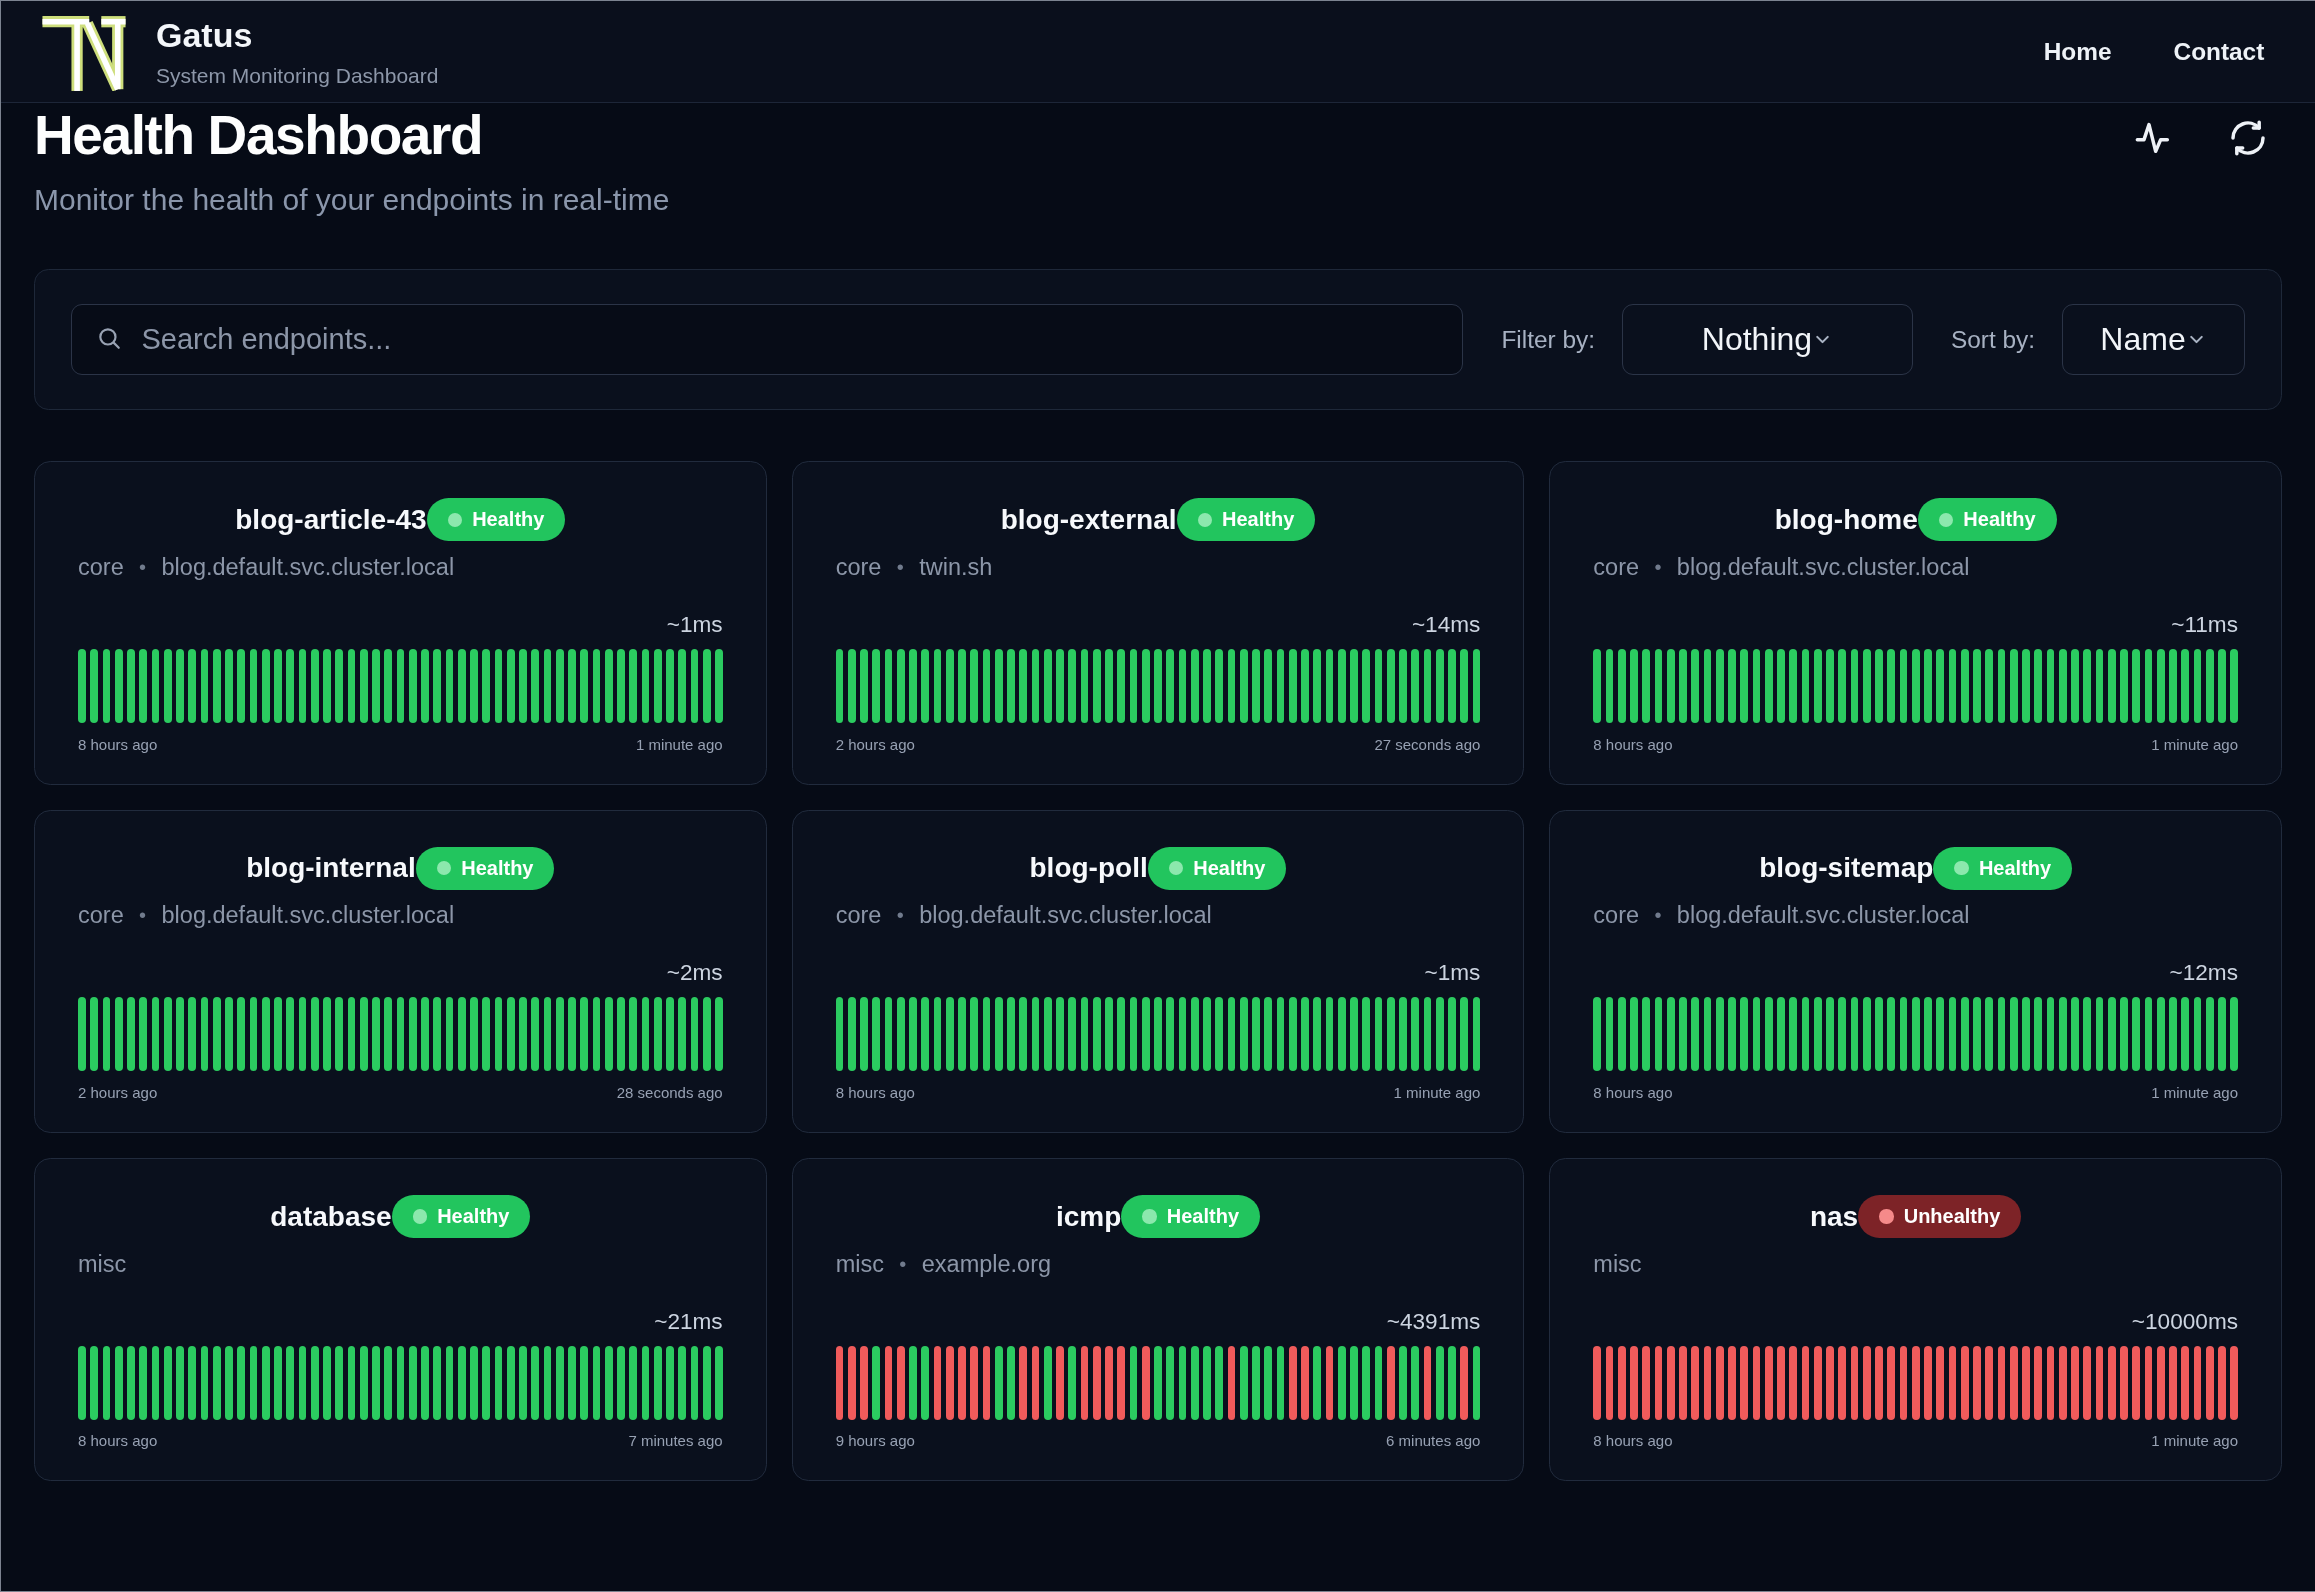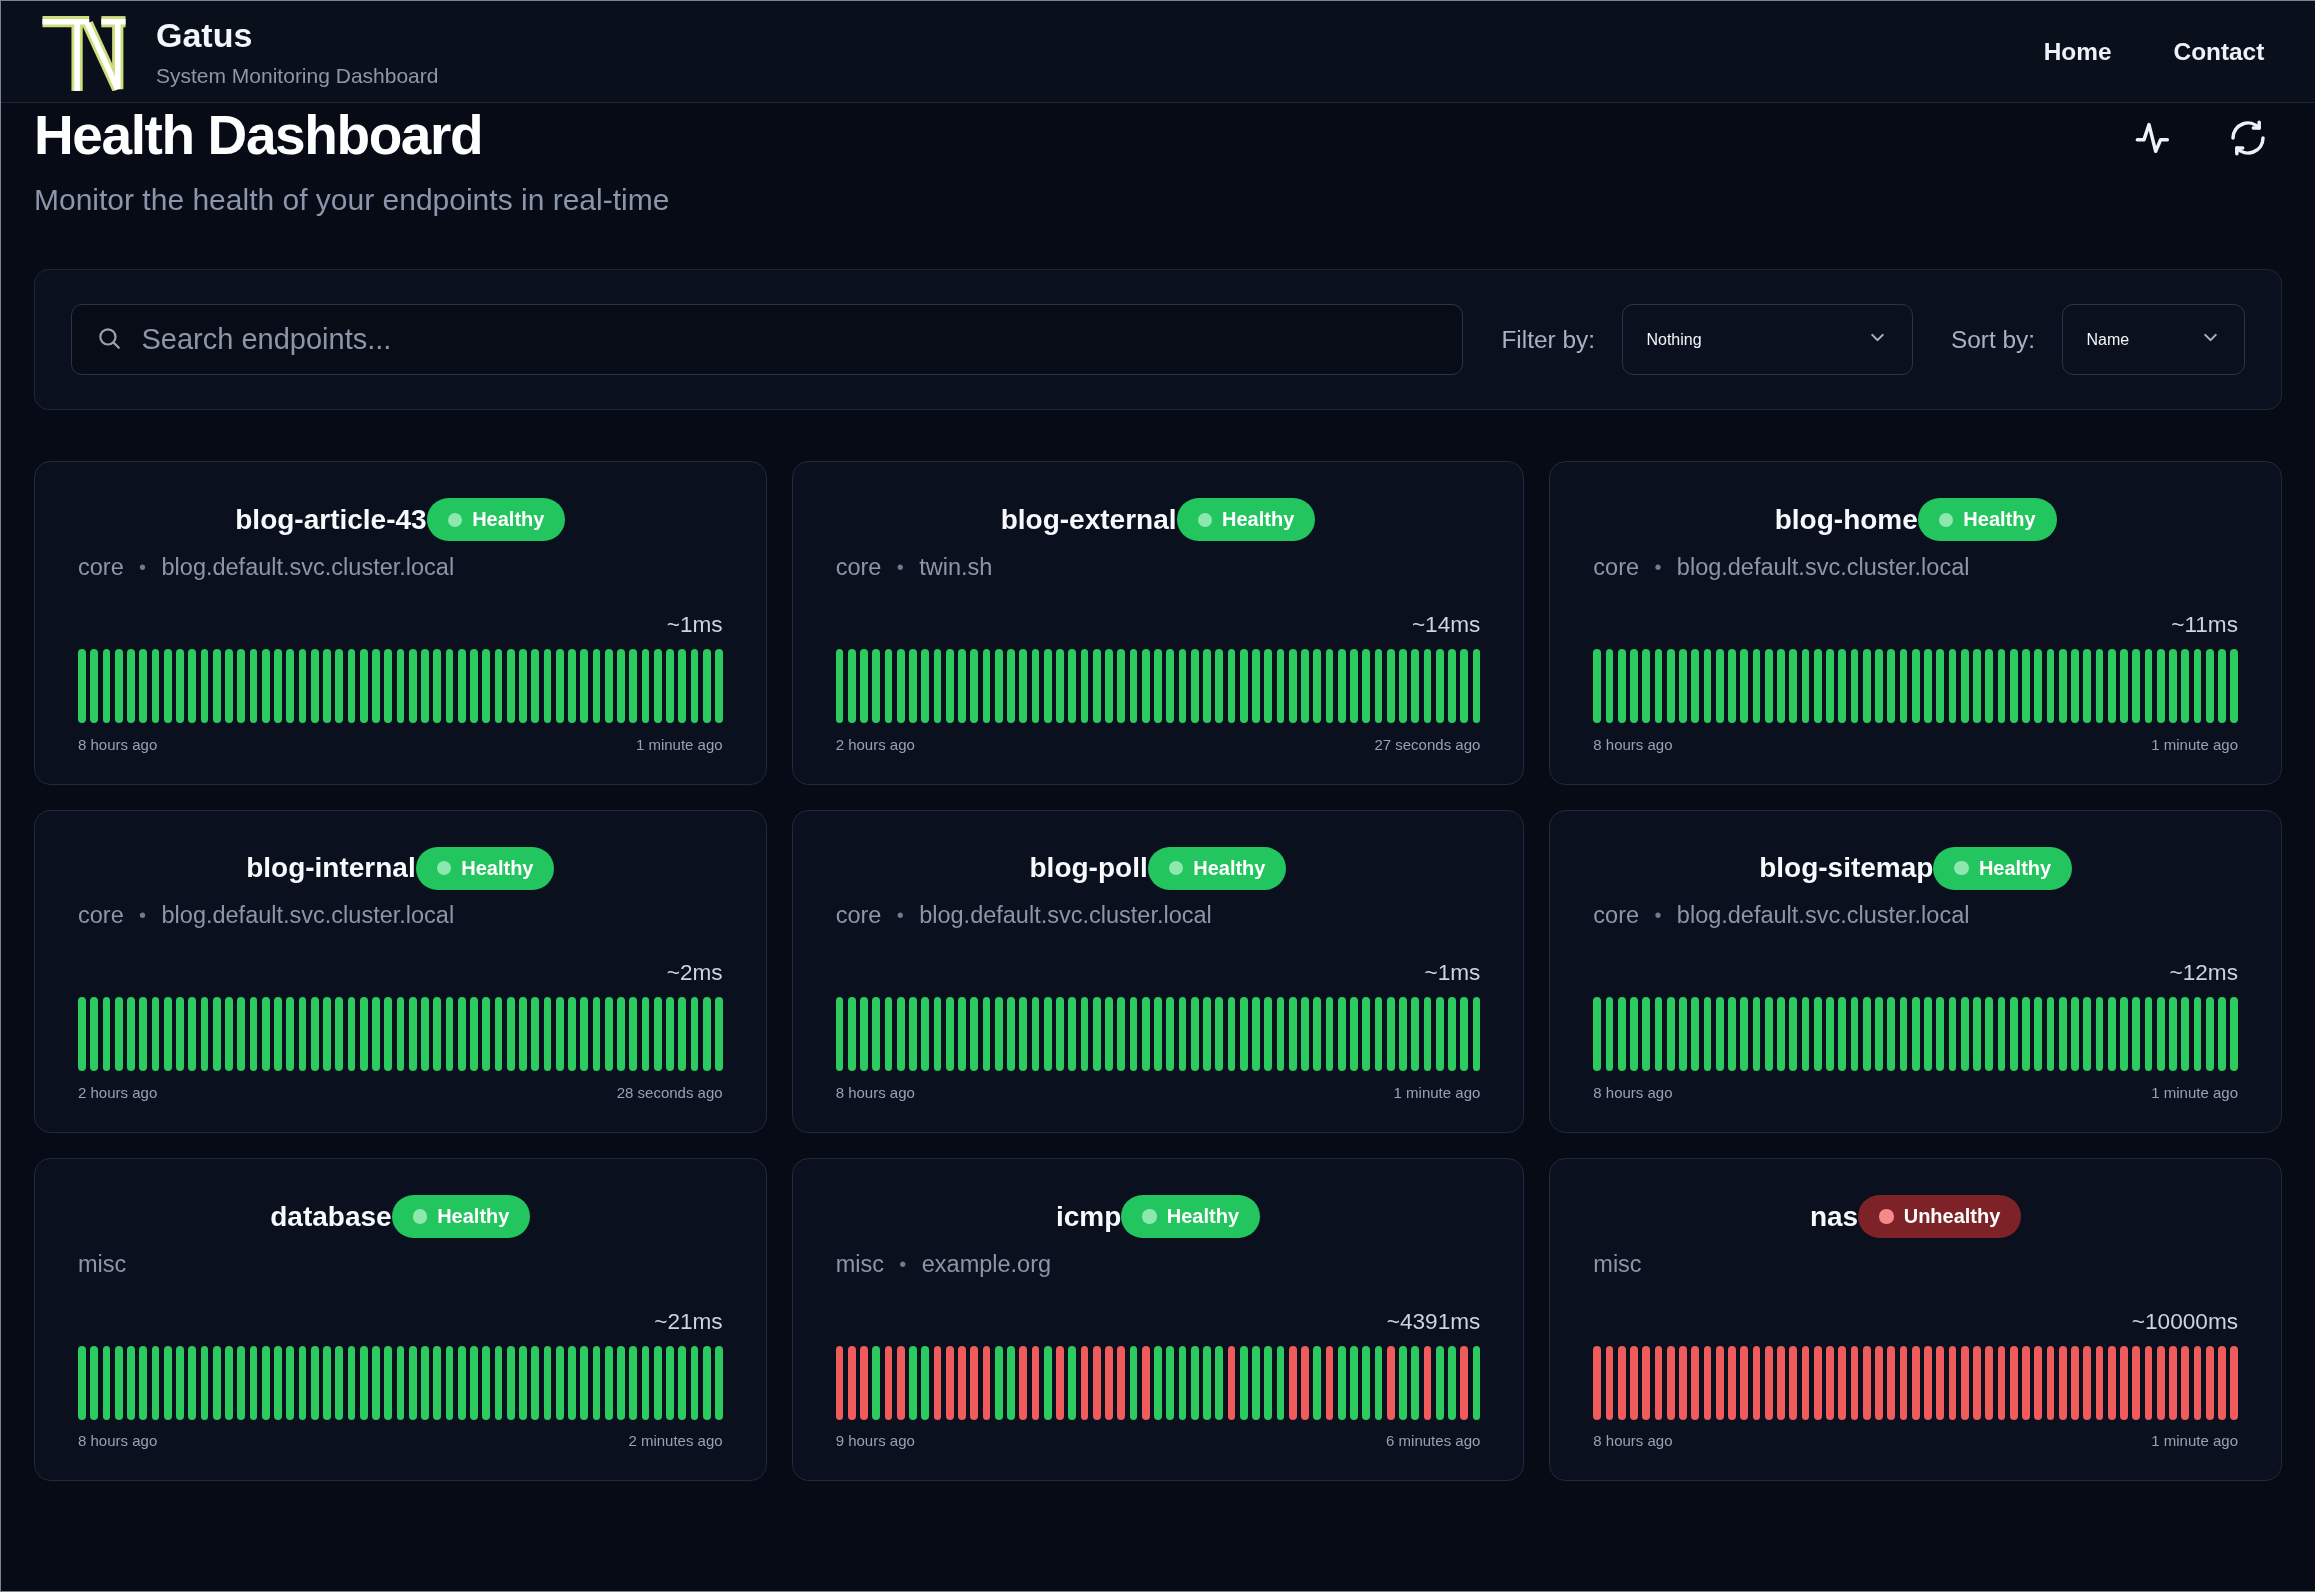--- a/index.html
+++ b/index.html
@@ -41,22 +41,22 @@
   .search-box {
     flex:1; height:71px; background:#070c17; border:1.8px solid #2b3447; border-radius:11px;
     display:flex; align-items:center; gap:18px; padding:0 23.5px;
   }
   .search-box svg { width:26px; height:26px; stroke:#98a2b3; fill:none; stroke-width:2; stroke-linecap:round; flex:none; }
   .search-box input { flex:1; background:transparent; border:none; outline:none; font-size:29px; color:#e7ebf2; font-family:inherit; }
   .search-box input::placeholder { color:#8c96a8; }
   .ctrl-label { font-size:24.4px; color:#a7b1c2; white-space:nowrap; margin-left:11px; }
   .select {
     height:71px; border:1.8px solid #2b3447; border-radius:11px; background:transparent;
-    display:flex; align-items:center; justify-content:space-between; padding:0 23.5px;
-    font-size:16px; color:#f2f5f9; cursor:pointer;
+    display:flex; align-items:center; justify-content:center; padding:0 23.5px;
+    font-size:32px; color:#f2f5f9; cursor:pointer;
   }
   .select svg { width:21px; height:21px; stroke:#aab4c4; fill:none; stroke-width:2.4; stroke-linecap:round; stroke-linejoin:round; }
   .select.filter { width:291px; }
   .select.sort { width:183px; }
 
   
   .grid { margin-top:51px; display:grid; grid-template-columns:repeat(3, 1fr); gap:25px; padding-bottom:33px; }
   .card { background:#0a101d; border:1.8px solid #212b3d; border-radius:16.3px; padding:36px 43px 31px; }
   .card-top { display:flex; justify-content:center; align-items:center; }
   .card-title { margin:0; font-size:28px; font-weight:bold; color:#f7f9fc; }
@@ -681,21 +681,21 @@
           <div class="bar g"></div>
           <div class="bar g"></div>
           <div class="bar g"></div>
           <div class="bar g"></div>
           <div class="bar g"></div>
           <div class="bar g"></div>
           <div class="bar g"></div>
         </div>
     <div class="card-foot">
       <span>8 hours ago</span>
-      <span>2 minutes ago</span>
+      <span>7 minutes ago</span>
     </div>
   </article>
 
   <article class="card">
     <div class="card-top">
       <h2 class="card-title">icmp</h2>
       <span class="badge healthy">
         <i class="dot"></i>
         <b class="badge-label">Healthy</b>
       </span>

